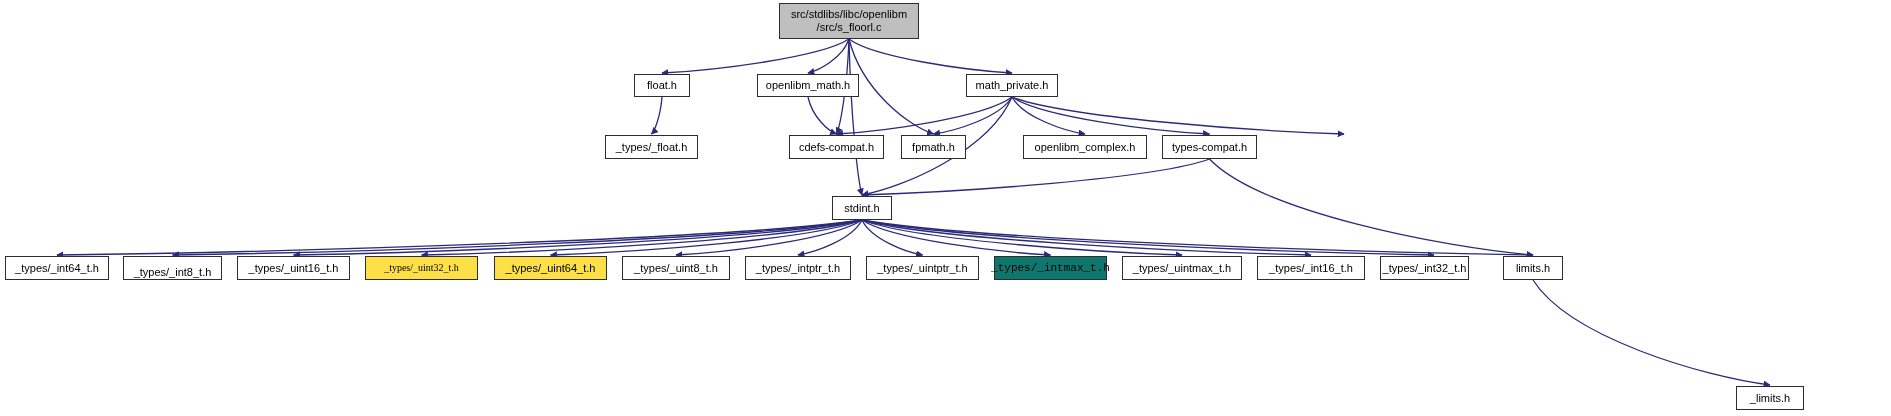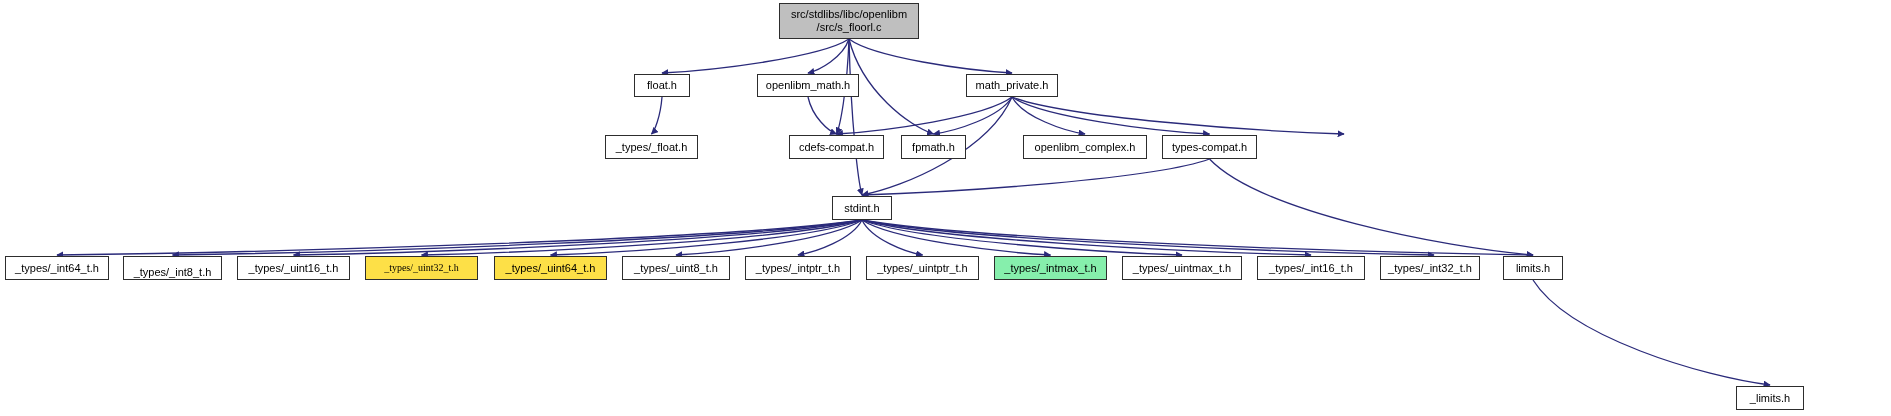--- a/index.html
+++ b/index.html
@@ -84,19 +84,19 @@
     <div class="node" style="left: 1162px; top: 135px; width: 95px; height: 24px; font-size: 11px; background: rgb(255, 255, 255); border-color: rgb(45, 45, 45);"><span class="lbl">types-compat.h</span></div>
     <div class="node" style="left: 832px; top: 196px; width: 60px; height: 24px; font-size: 11px; background: rgb(255, 255, 255); border-color: rgb(45, 45, 45);"><span class="lbl">stdint.h</span></div>
     <div class="node" style="left: 5px; top: 256px; width: 104px; height: 24px; font-size: 11px; background: rgb(255, 255, 255); border-color: rgb(45, 45, 45);"><span class="lbl">_types/_int64_t.h</span></div>
     <div class="node" style="left: 123px; top: 256px; width: 99px; height: 24px; font-size: 11px; background: rgb(255, 255, 255); border-color: rgb(45, 45, 45); align-items: flex-end;"><span class="lbl">_types/_int8_t.h</span></div>
     <div class="node" style="left: 237px; top: 256px; width: 113px; height: 24px; font-size: 11px; background: rgb(255, 255, 255); border-color: rgb(45, 45, 45);"><span class="lbl">_types/_uint16_t.h</span></div>
     <div class="node" style="left: 365px; top: 256px; width: 113px; height: 24px; font-size: 10px; background: #fde047; border-color: rgb(45, 45, 45); font-family: Liberation Serif, serif;"><span class="lbl">_types/_uint32_t.h</span></div>
     <div class="node" style="left: 494px; top: 256px; width: 113px; height: 24px; font-size: 11px; background: #fde047; border-color: rgb(45, 45, 45);"><span class="lbl">_types/_uint64_t.h</span></div>
     <div class="node" style="left: 622px; top: 256px; width: 108px; height: 24px; font-size: 11px; background: rgb(255, 255, 255); border-color: rgb(45, 45, 45);"><span class="lbl">_types/_uint8_t.h</span></div>
     <div class="node" style="left: 745px; top: 256px; width: 106px; height: 24px; font-size: 11px; background: rgb(255, 255, 255); border-color: rgb(45, 45, 45);"><span class="lbl">_types/_intptr_t.h</span></div>
     <div class="node" style="left: 866px; top: 256px; width: 113px; height: 24px; font-size: 11px; background: rgb(255, 255, 255); border-color: rgb(45, 45, 45);"><span class="lbl">_types/_uintptr_t.h</span></div>
-    <div class="node" style="left: 994px; top: 256px; width: 113px; height: 24px; font-size: 11px; background: #86efac; border-color: rgb(45, 45, 45);"><span class="lbl">_types/_intmax_t.h</span></div>
+    <div class="node" style="left: 994px; top: 256px; width: 113px; height: 24px; font-size: 11px; background: #0f766e; border-color: rgb(45, 45, 45); font-family: Liberation Mono, monospace;"><span class="lbl">_types/_intmax_t.h</span></div>
     <div class="node" style="left: 1122px; top: 256px; width: 120px; height: 24px; font-size: 11px; background: rgb(255, 255, 255); border-color: rgb(45, 45, 45);"><span class="lbl">_types/_uintmax_t.h</span></div>
     <div class="node" style="left: 1257px; top: 256px; width: 108px; height: 24px; font-size: 11px; background: rgb(255, 255, 255); border-color: rgb(45, 45, 45);"><span class="lbl">_types/_int16_t.h</span></div>
-    <div class="node" style="left: 1380px; top: 256px; width: 100px; height: 24px; font-size: 11px; background: rgb(255, 255, 255); border-color: rgb(45, 45, 45);"><span class="lbl">_types/_int32_t.h</span></div>
+    <div class="node" style="left: 1380px; top: 256px; width: 89px; height: 24px; font-size: 11px; background: rgb(255, 255, 255); border-color: rgb(45, 45, 45);"><span class="lbl">_types/_int32_t.h</span></div>
     <div class="node" style="left: 1503px; top: 256px; width: 60px; height: 24px; font-size: 11px; background: rgb(255, 255, 255); border-color: rgb(45, 45, 45);"><span class="lbl">limits.h</span></div>
     <div class="node" style="left: 1736px; top: 386px; width: 68px; height: 24px; font-size: 11px; background: rgb(255, 255, 255); border-color: rgb(45, 45, 45);"><span class="lbl">_limits.h</span></div>
   </div>
 
 </body></html>

